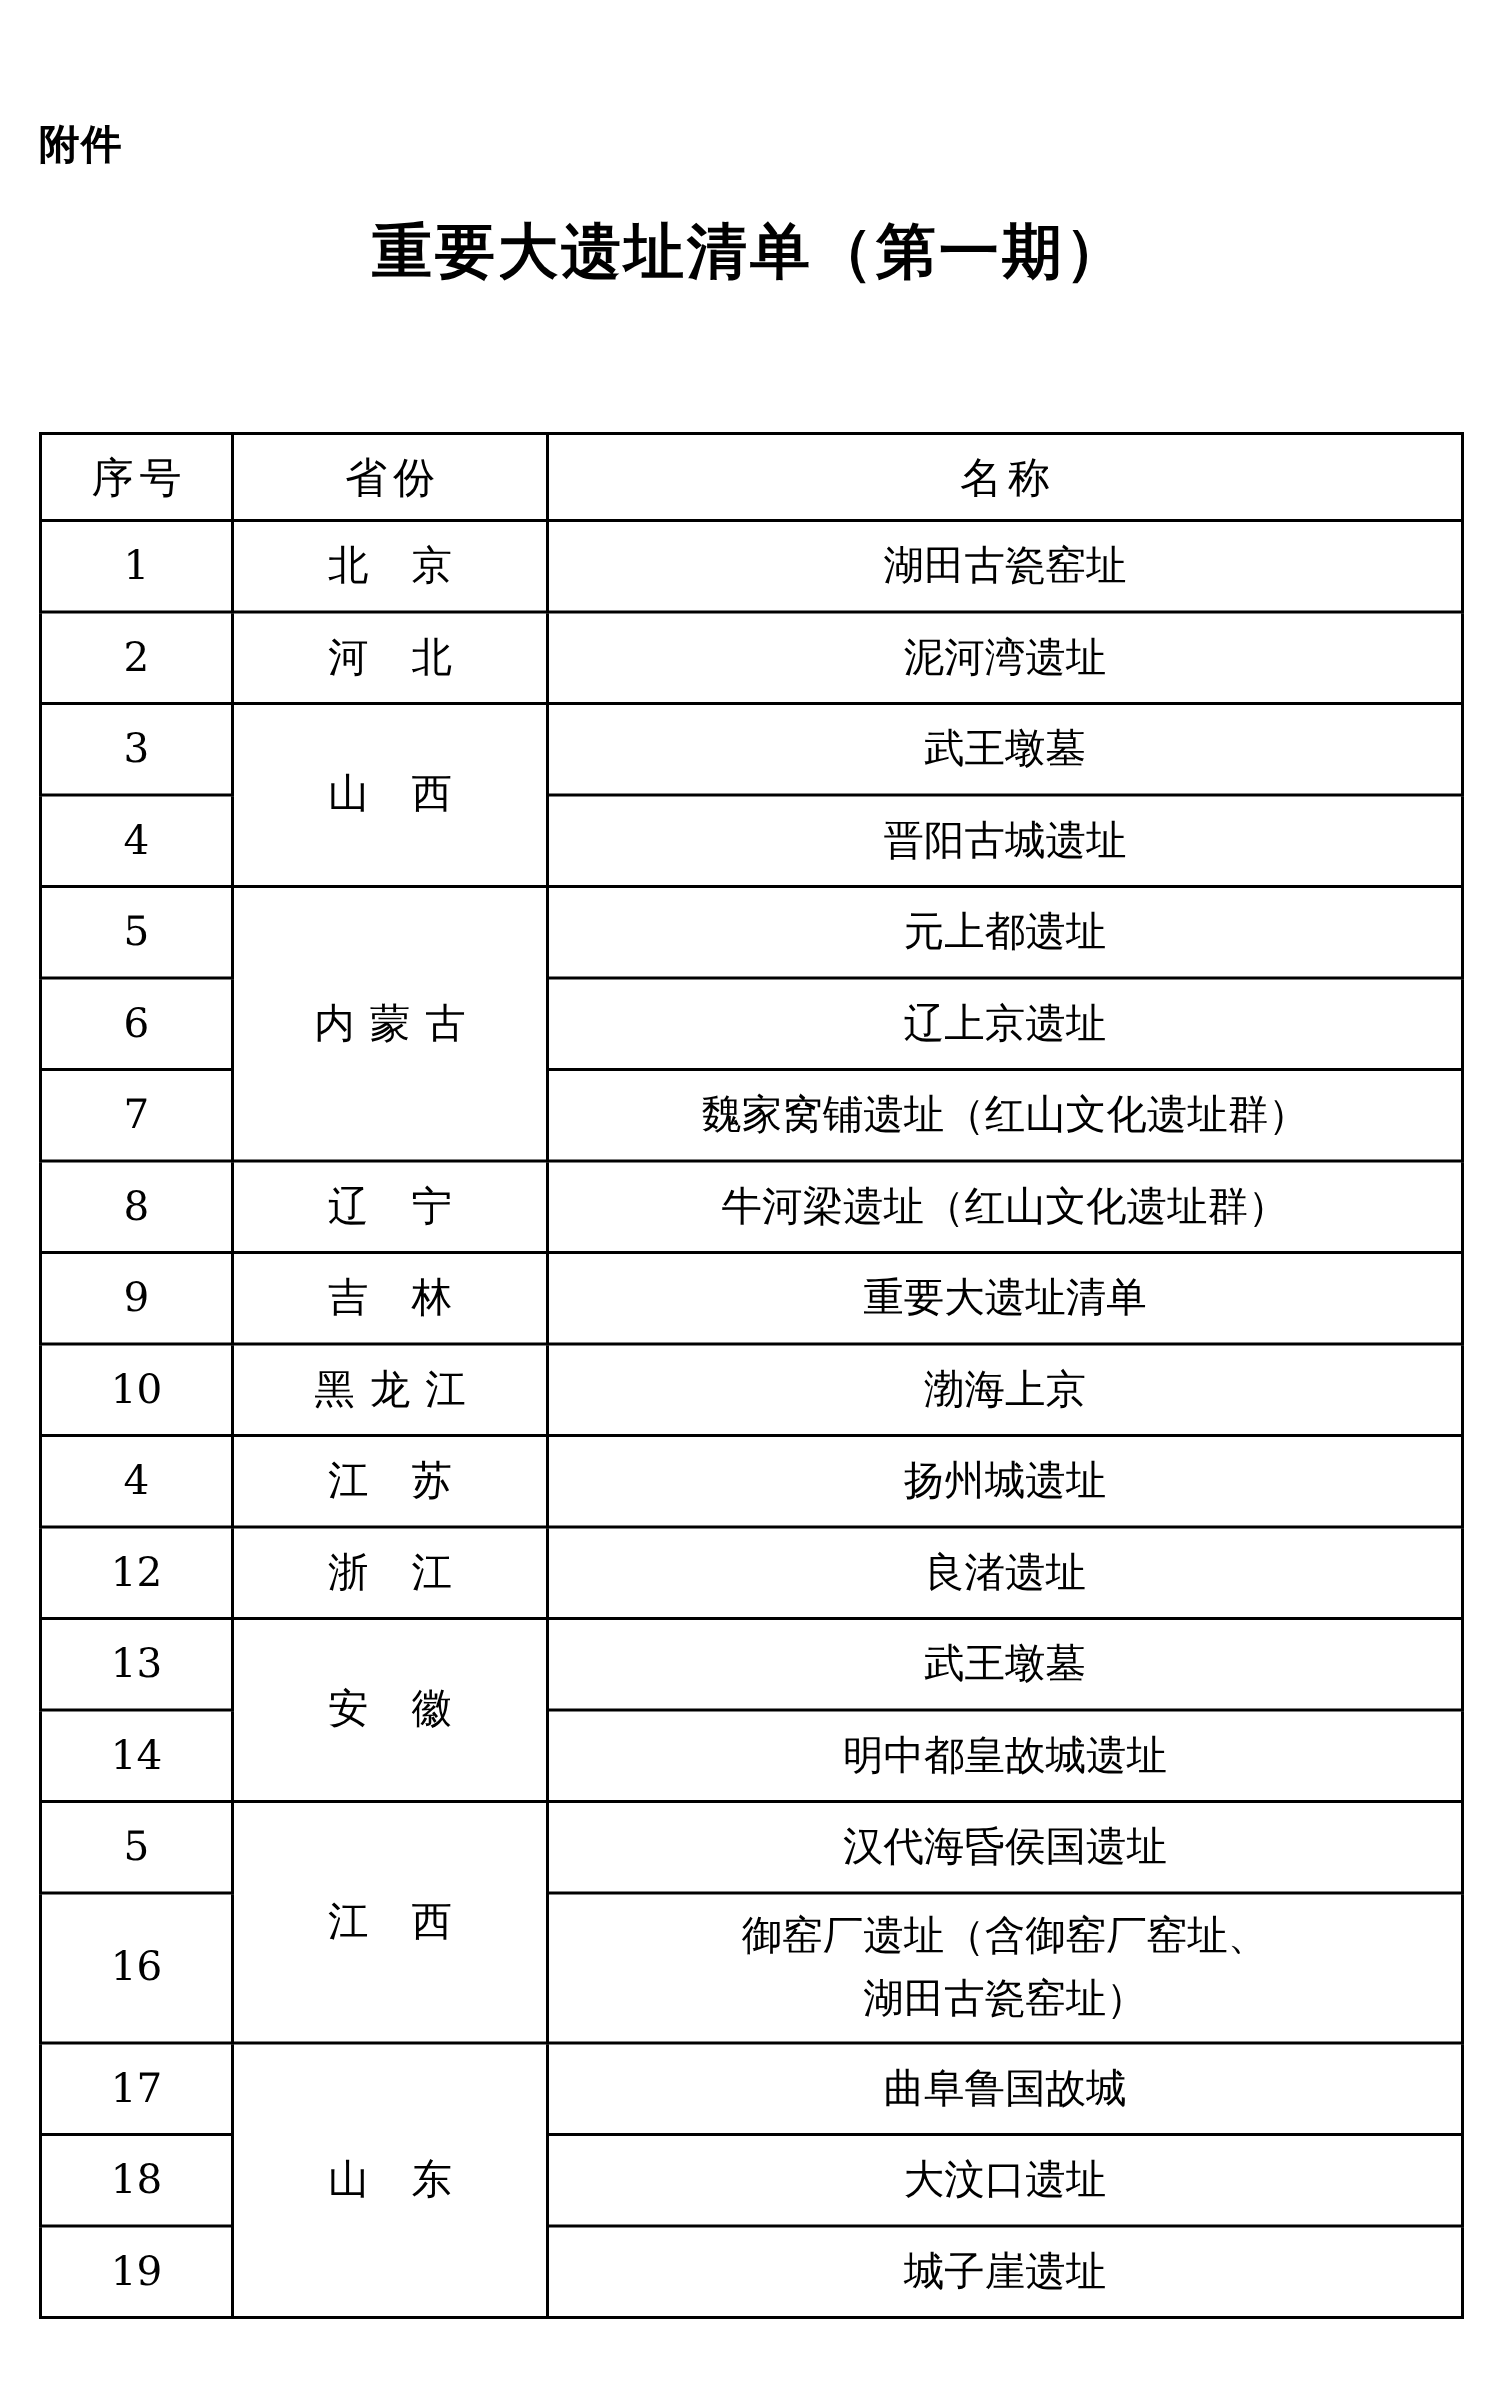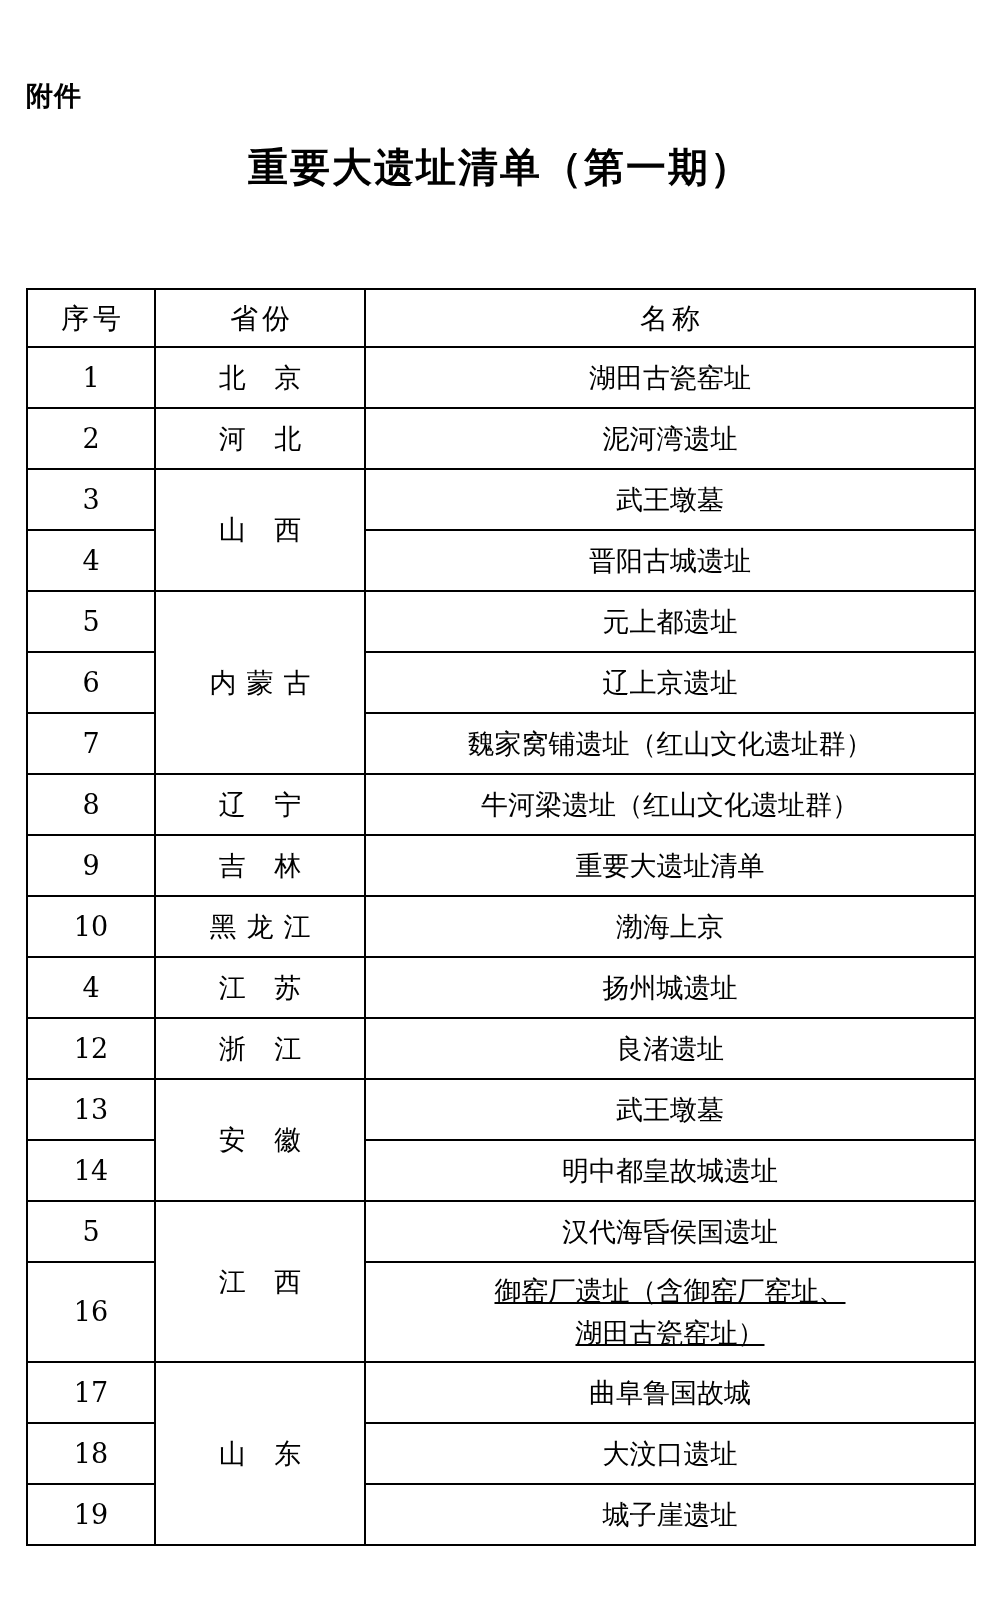--- a/index.html
+++ b/index.html
@@ -69,21 +69,21 @@
     font-size: 28px;
     font-weight: 400;
   }
   .col-index { width: 128px; }
   .col-province { width: 210px; }
   .col-name { width: 610px; }
 
   td.cell-index { height: 59px; font-size: 27px; }
   td.cell-province { font-size: 27px; letter-spacing: 10px; text-indent: 10px; margin-left: 16px; }
   td.cell-name { font-size: 27px; }
-  td.cell-name.two-line { line-height: 1.55; padding: 6px 0; text-decoration: underline; }
+  td.cell-name.two-line { line-height: 1.55; padding: 6px 0; }
   .hdr-spaced { letter-spacing: 4px; text-indent: 4px; }
   .tall { height: 86px; }
 </style>
 </head>
 <body>
 
 <div class="page">
 
   <div class="attachment-label">附件</div>
 

